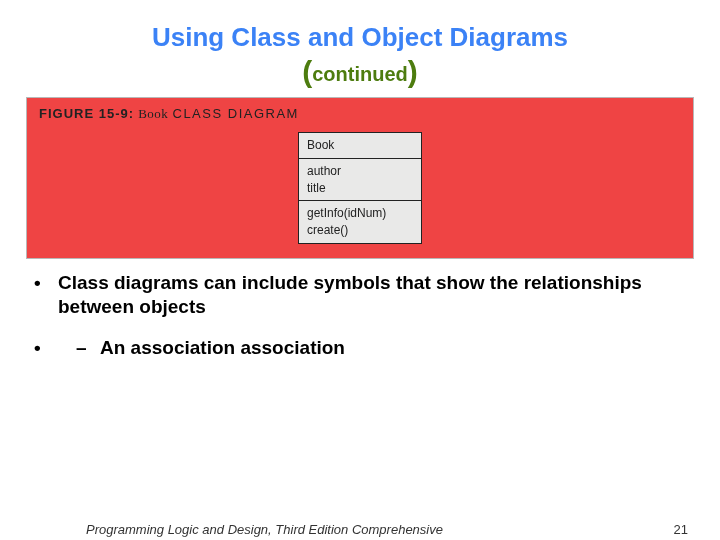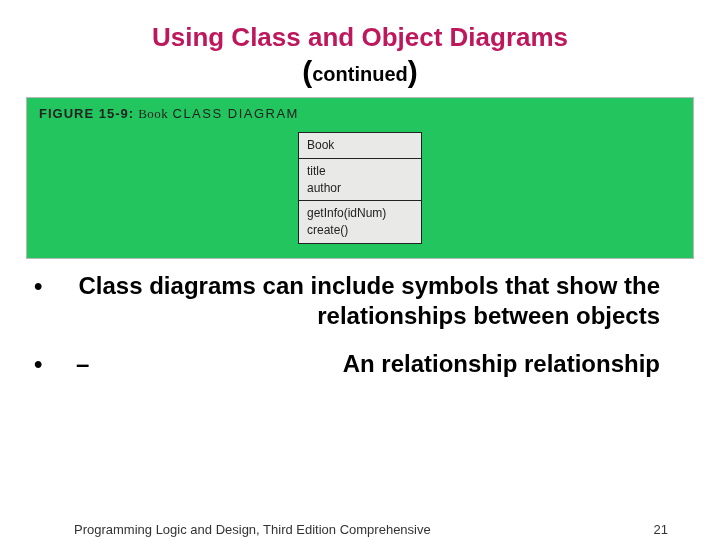--- a/index.html
+++ b/index.html
@@ -7,35 +7,35 @@
     width: 720px;
     height: 540px;
     font-family: Arial, Helvetica, sans-serif;
     background: #fff;
     position: relative;
   }
   .title {
     text-align: center;
     font-size: 26px;
     font-weight: bold;
-    color: #be185d;
+    color: #3b82f6;
     padding-top: 22px;
   }
   .subtitle {
     text-align: center;
     font-size: 26px;
     font-weight: bold;
-    color: #000000;
+    color: #4d7c0f;
     margin-top: 2px;
   }
   .subtitle .paren { font-size: 30px; }
   .subtitle .cont { font-size: 20px; vertical-align: 1px; }
   .figure-area {
     margin: 8px 26px 0 26px;
-    background: #22c55e;
+    background: #ef4444;
     border: 1px solid #b8b8b8;
     padding: 8px 12px 14px 12px;
   }
   .figure-caption {
     font-family: Arial, sans-serif;
     font-size: 13px;
     color: #222;
     margin-bottom: 10px;
     letter-spacing: 0.5px;
   }
@@ -53,24 +53,23 @@
   }
   .class-box .section {
     border-bottom: 1px solid #222;
     padding: 4px 8px;
     line-height: 1.4;
   }
   .class-box .section:last-child { border-bottom: none; }
   .content {
     padding: 12px 30px 0 54px;
     font-family: Arial, sans-serif;
-    font-size: 24px;
+    font-size: 19px;
     font-weight: bold;
     color: #000;
-    text-align: right;
   }
   .bullet {
     position: relative;
     margin-bottom: 18px;
     padding-left: 4px;
     padding-right: 30px;
     line-height: 1.25;
   }
   .bullet::before {
     content: "•";
@@ -94,55 +93,55 @@
   }
   .footer {
     position: absolute;
     bottom: 18px;
     left: 0;
     width: 100%;
     font-family: Arial, sans-serif;
     font-size: 13px;
     color: #333;
   }
-  .footer-text { position: absolute; left: 74px; }
-  .footer-page { position: absolute; right: 52px; }
+  .footer-text { position: absolute; left: 86px; font-style: italic; }
+  .footer-page { position: absolute; right: 32px; }
 </style>
 </head>
 <body>
 
 <div class="title">Using Class and Object Diagrams</div>
 <div class="subtitle">
   <span class="paren">(</span><span class="cont">continued</span><span class="paren">)</span>
 </div>
 
 <div class="figure-area">
   <div class="figure-caption">
     <span class="fignum">FIGURE 15-9:</span>
     <span class="figword">Book</span>
     <span class="figrest">CLASS DIAGRAM</span>
   </div>
   <div class="class-box">
     <div class="section">Book</div>
     <div class="section">
+      <div>author</div>
       <div>title</div>
-      <div>author</div>
     </div>
     <div class="section">
       <div>getInfo(idNum)</div>
       <div>create()</div>
     </div>
   </div>
 </div>
 
 <div class="content">
   <div class="bullet">Class diagrams can include symbols that show the relationships between objects</div>
   <div class="bullet">
     <div class="sublist">
-      <div class="subbullet">An relationship relationship</div>
+      <div class="subbullet">An association association</div>
     </div>
   </div>
 </div>
 
 <div class="footer">
   <span class="footer-text">Programming Logic and Design, Third Edition Comprehensive</span>
   <span class="footer-page">21</span>
 </div>
 
 </body></html>

